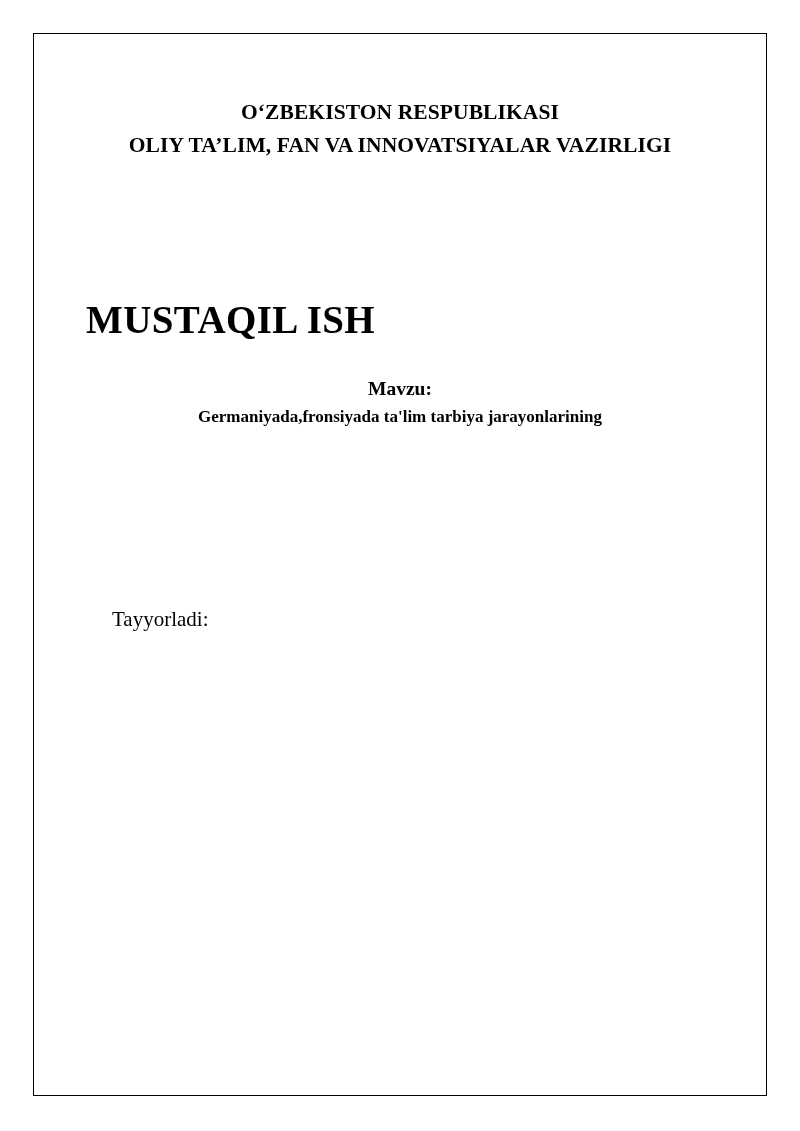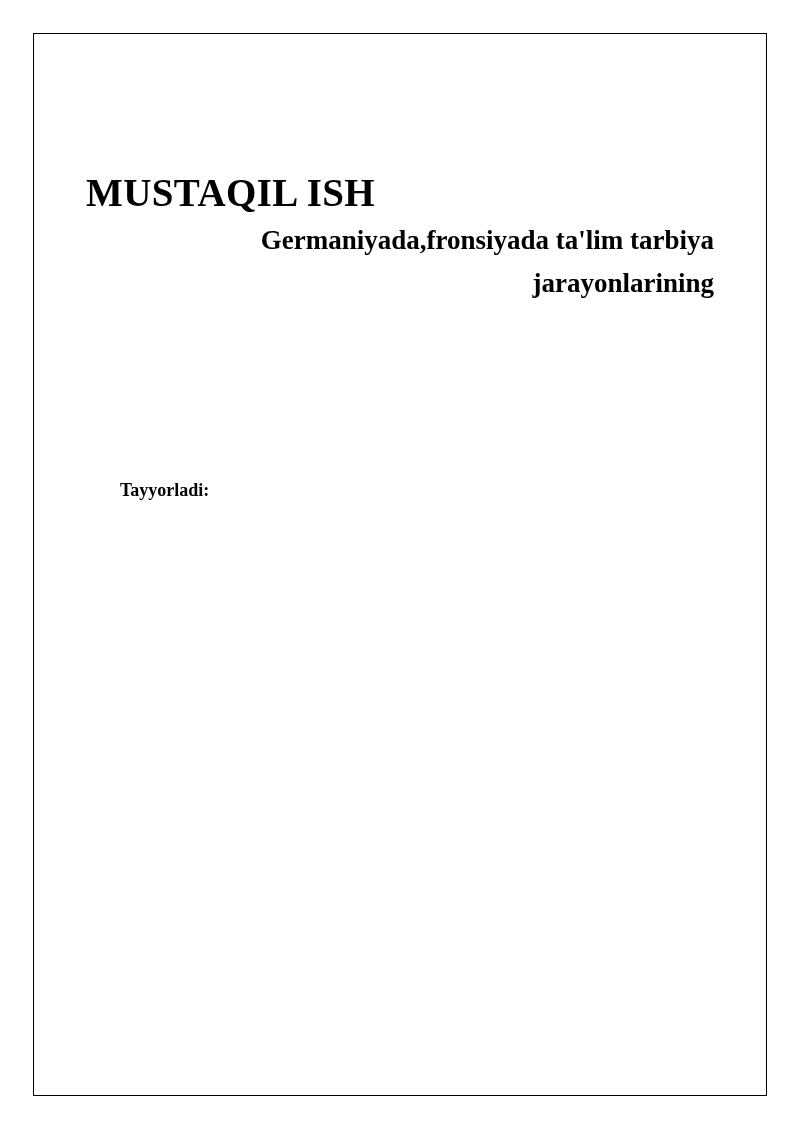--- a/index.html
+++ b/index.html
@@ -48,46 +48,50 @@
     font-size: 39px;
     letter-spacing: 0.4px;
   }
   .subject-label {
     margin-top: 36px;
     text-align: center;
     font-weight: bold;
     font-size: 19.5px;
   }
   .subject-line {
-    text-align: right;
+    text-align: center;
     font-weight: bold;
-    font-size: 27px;
+    font-size: 17px;
     line-height: 1.58;
     margin-top: 4px;
   }
   .author-block {
     margin-top: 176px;
     text-align: left;
     padding-left: 26px;
   }
   .author-label {
-    font-weight: bold;
-    font-size: 18px;
-    margin-left: 8px;
+    font-weight: normal;
+    font-size: 21px;
   }
 </style>
 </head>
 <body>
 
 <div class="page">
   <div class="inner">
 
+    <div class="org-block">
+      <div class="org-line">O‘ZBEKISTON RESPUBLIKASI</div>
+      <div class="org-line">OLIY TA’LIM, FAN VA INNOVATSIYALAR VAZIRLIGI</div>
+    </div>
 
     <div class="doc-title">MUSTAQIL ISH</div>
 
+    <div class="subject-label">Mavzu:</div>
     <div class="subject-line">Germaniyada,fronsiyada ta'lim tarbiya jarayonlarining</div>
 
     <div class="author-block">
       <span class="author-label">Tayyorladi:</span>
     </div>
 
   </div>
 </div>
 
 </body></html>

